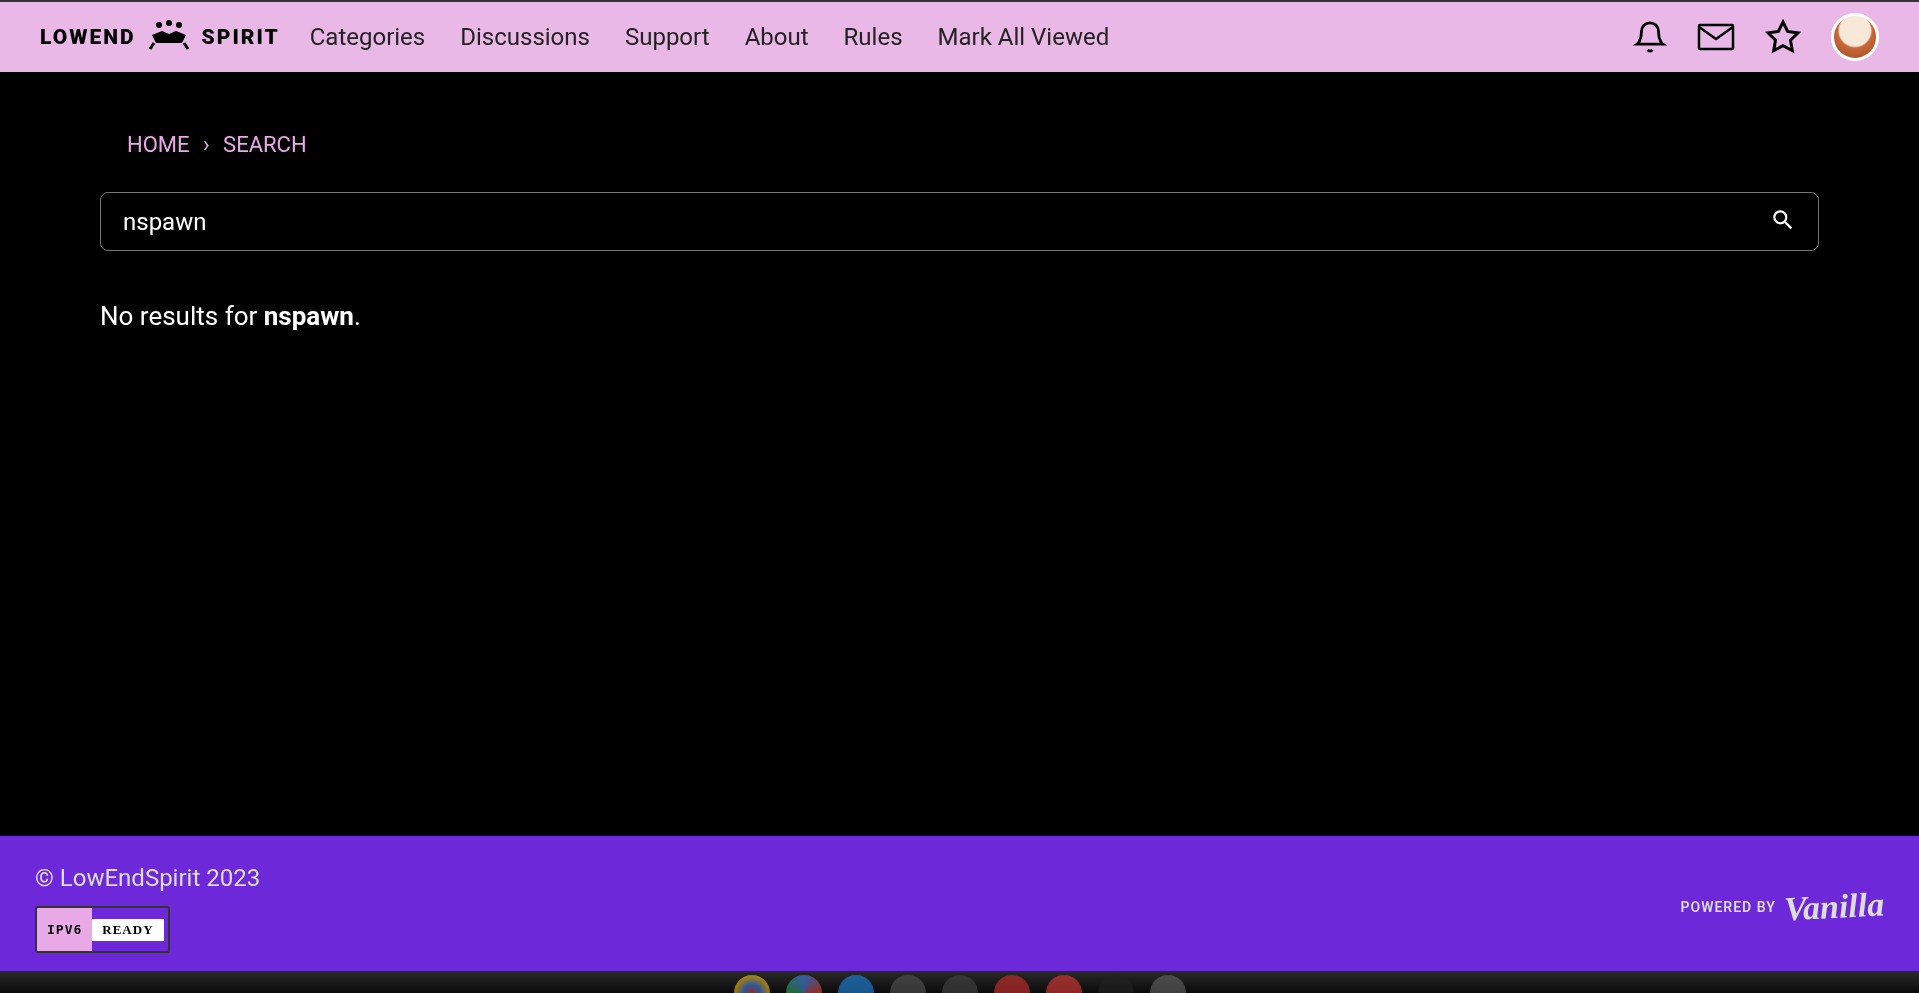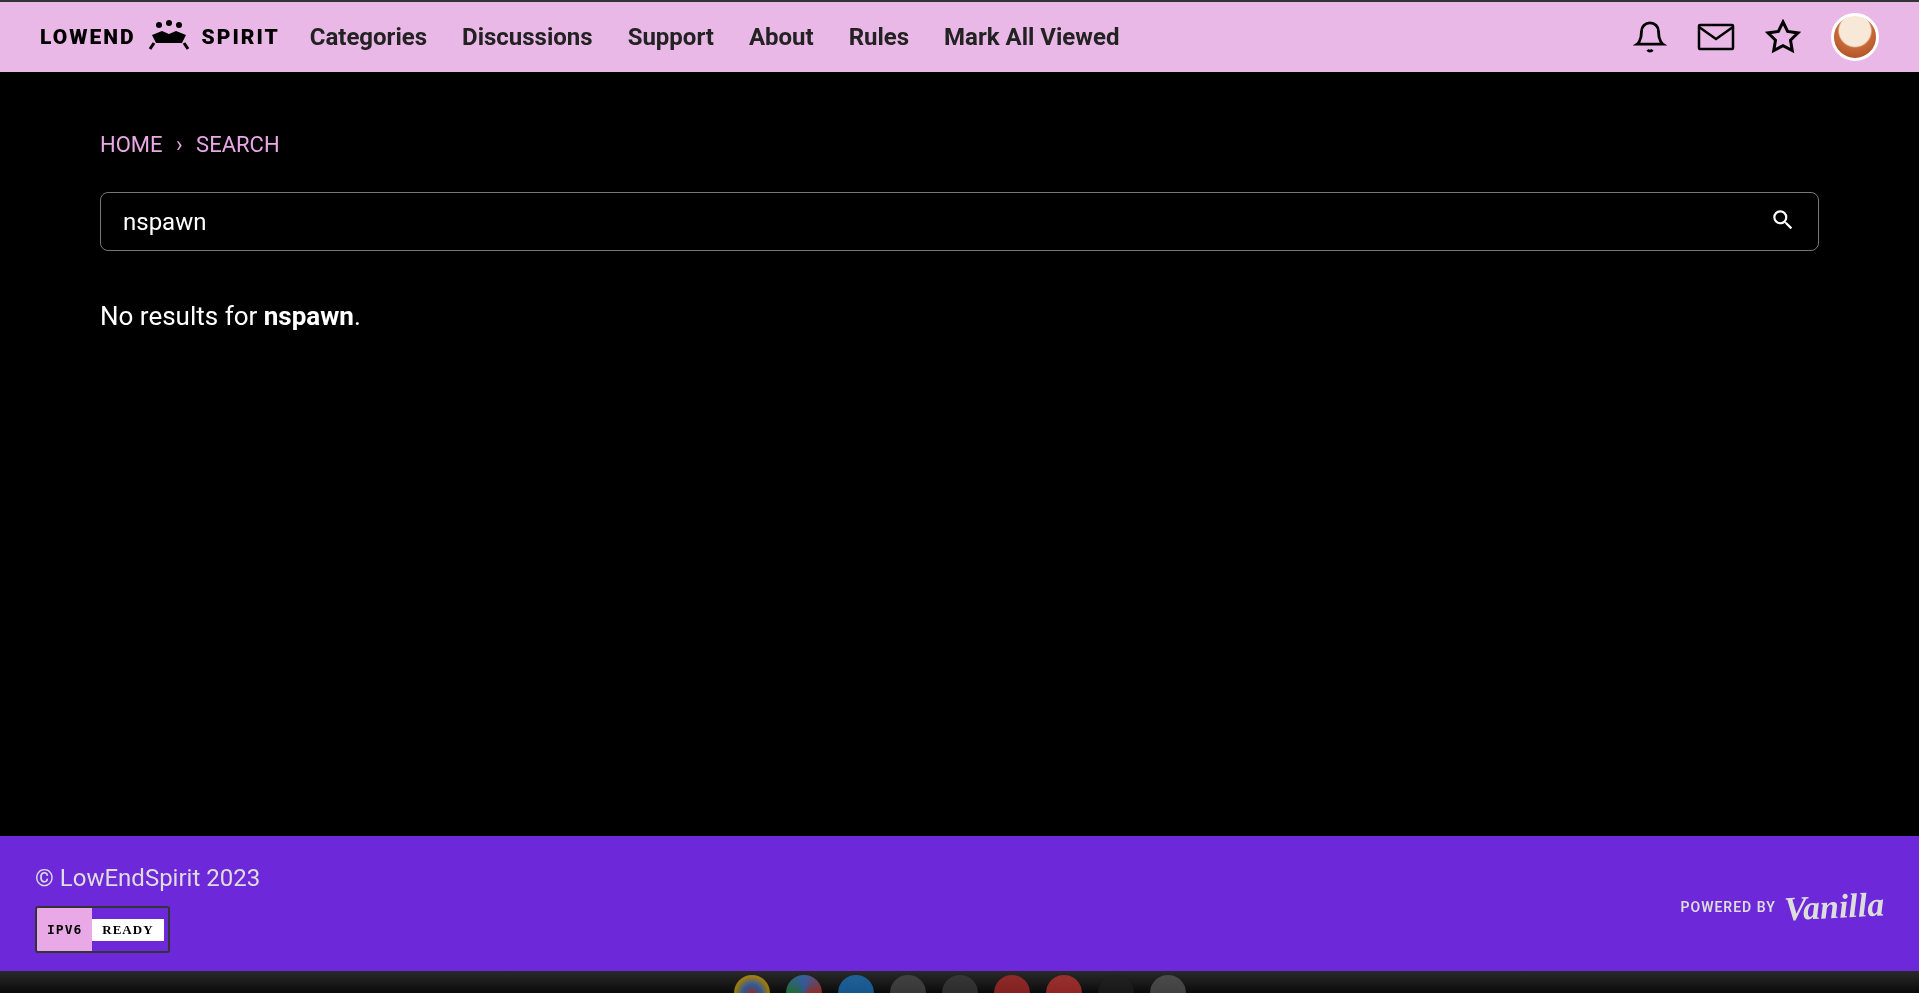--- a/index.html
+++ b/index.html
@@ -44,21 +44,20 @@
   margin-left: 8px;
 }
 
 .logo-icon {
   display: inline-flex;
 }
 
 .nav {
   display: flex;
   gap: 35px;
-  font-weight: bold;
 }
 
 .nav-item {
   color: #222;
   font-size: 24px;
   cursor: pointer;
 }
 
 .header-icons {
   margin-left: auto;
@@ -90,20 +89,21 @@
 }
 
 .breadcrumb {
   font-size: 22px;
   margin-bottom: 35px;
 }
 
 .breadcrumb-link {
   color: #e9a8e6;
   cursor: pointer;
+  margin-left: 27px;
 }
 
 .breadcrumb-sep {
   color: #e9a8e6;
   margin: 0 8px;
 }
 
 .breadcrumb-current {
   color: #e9a8e6;
 }

